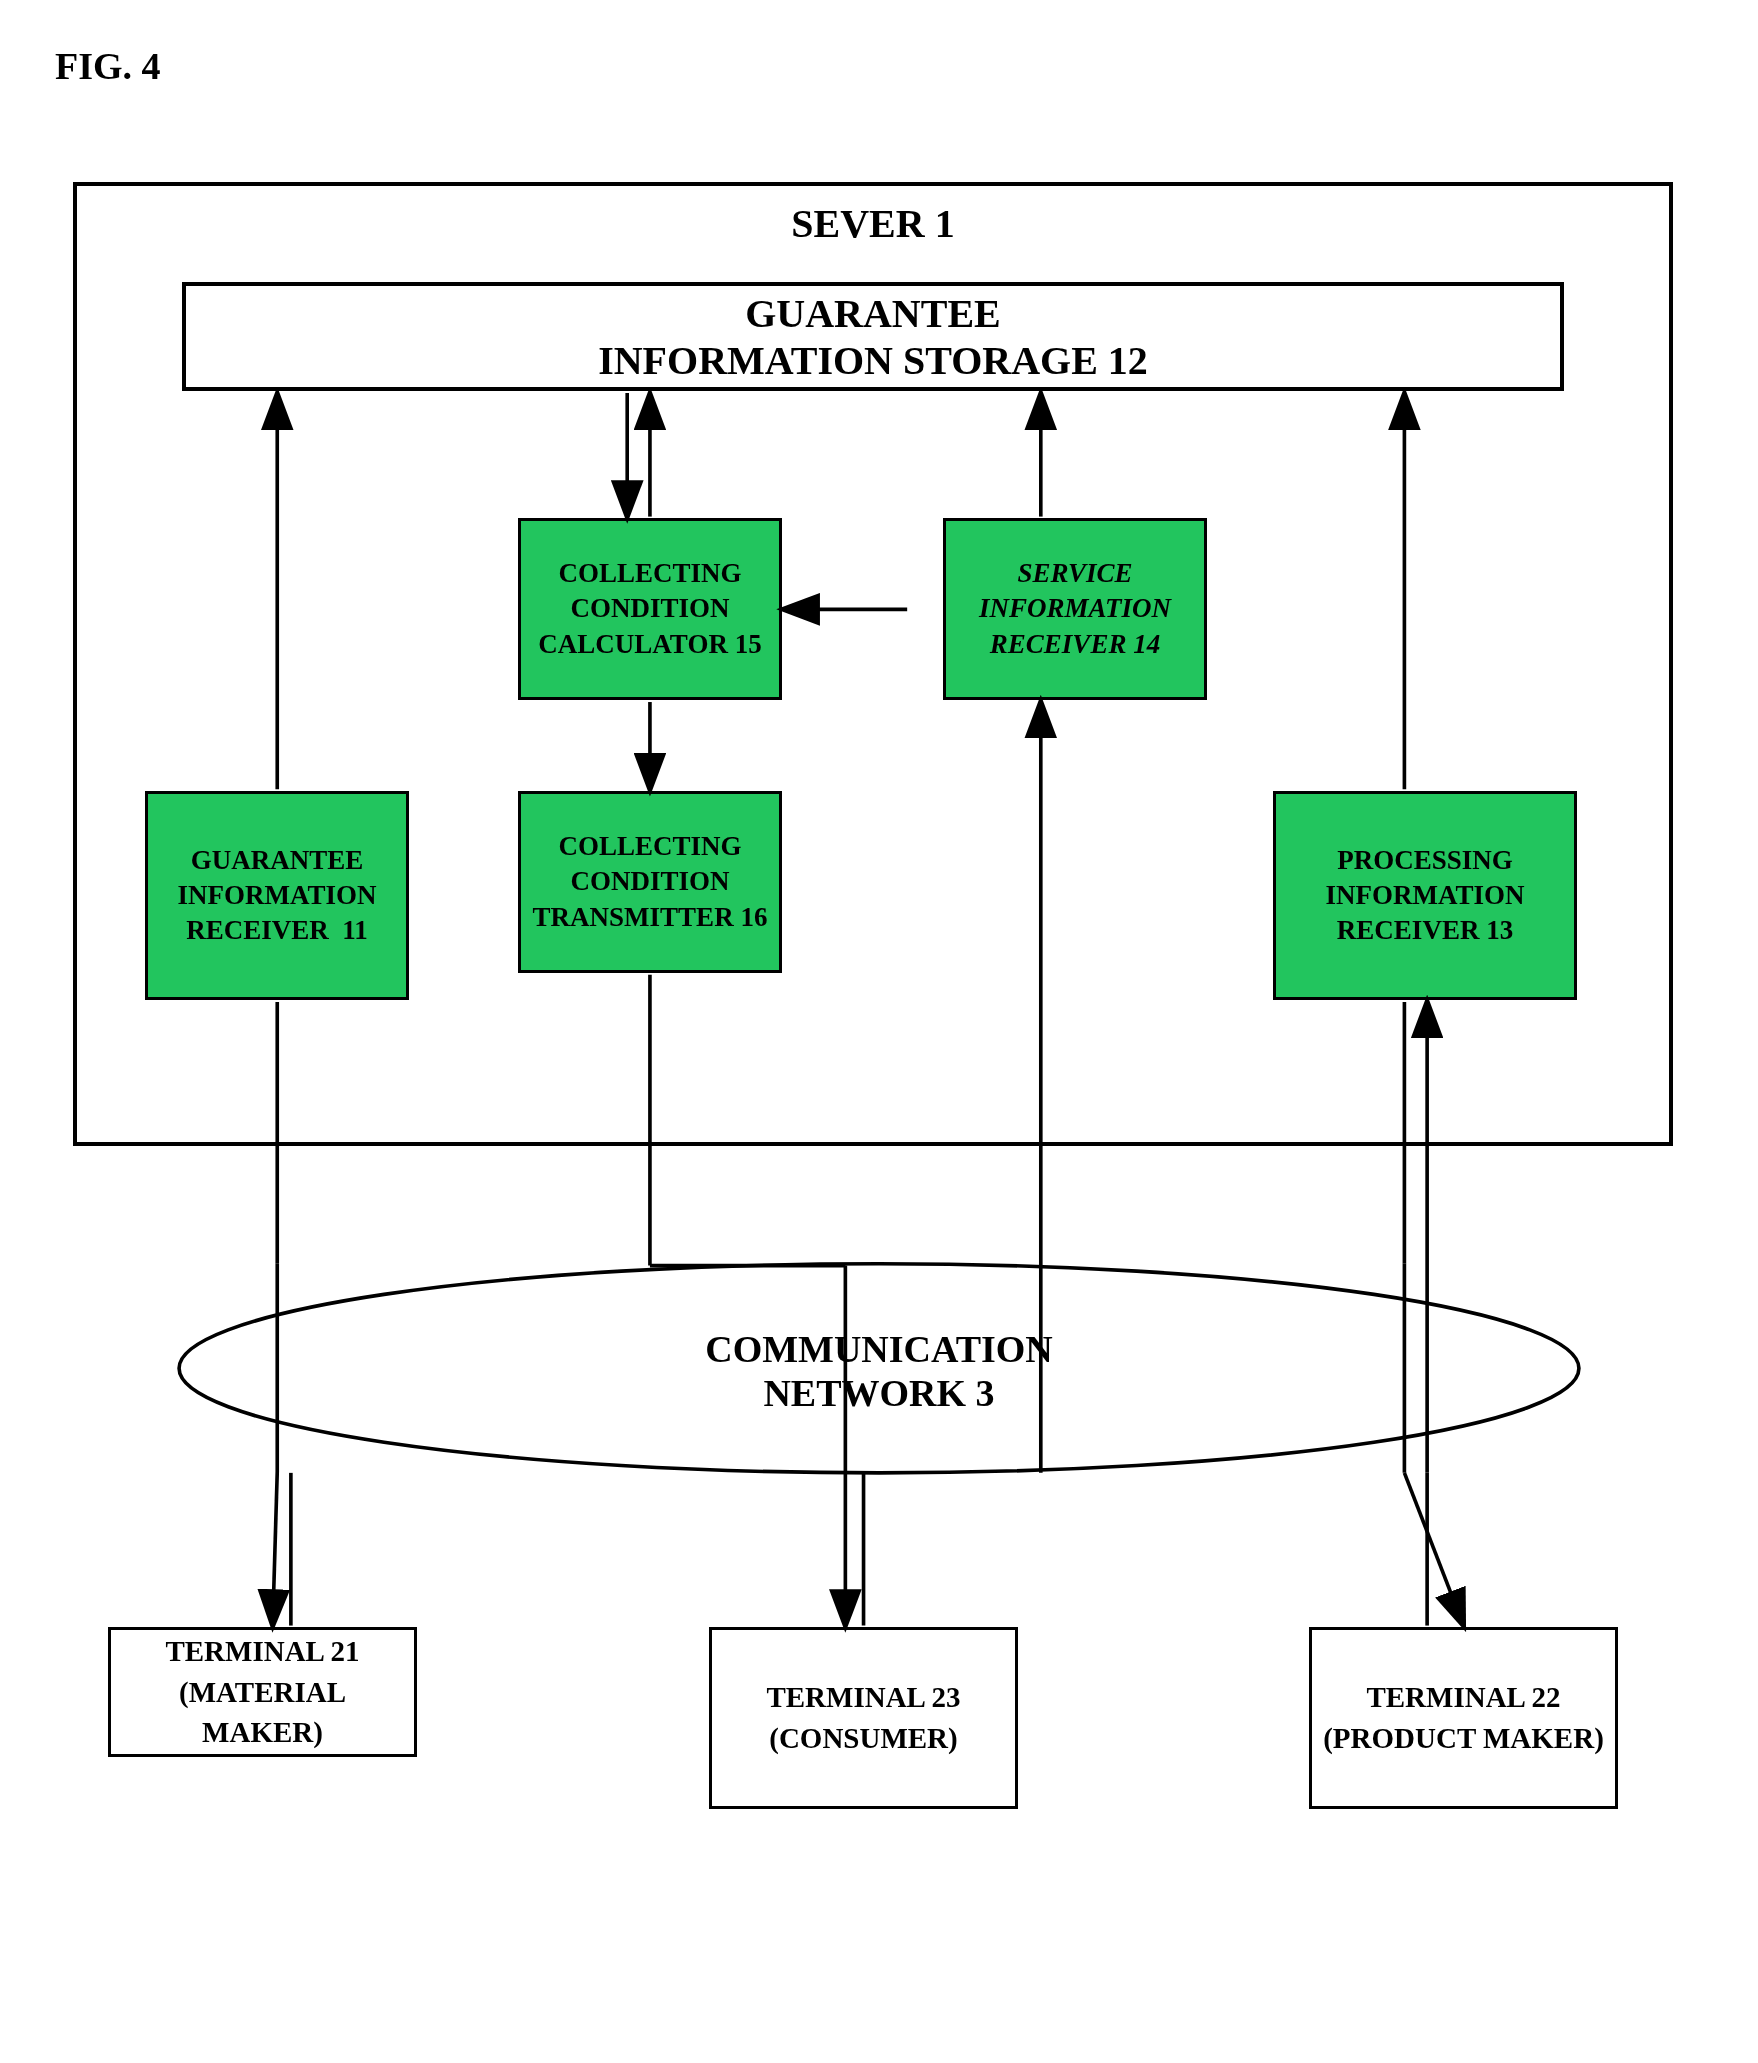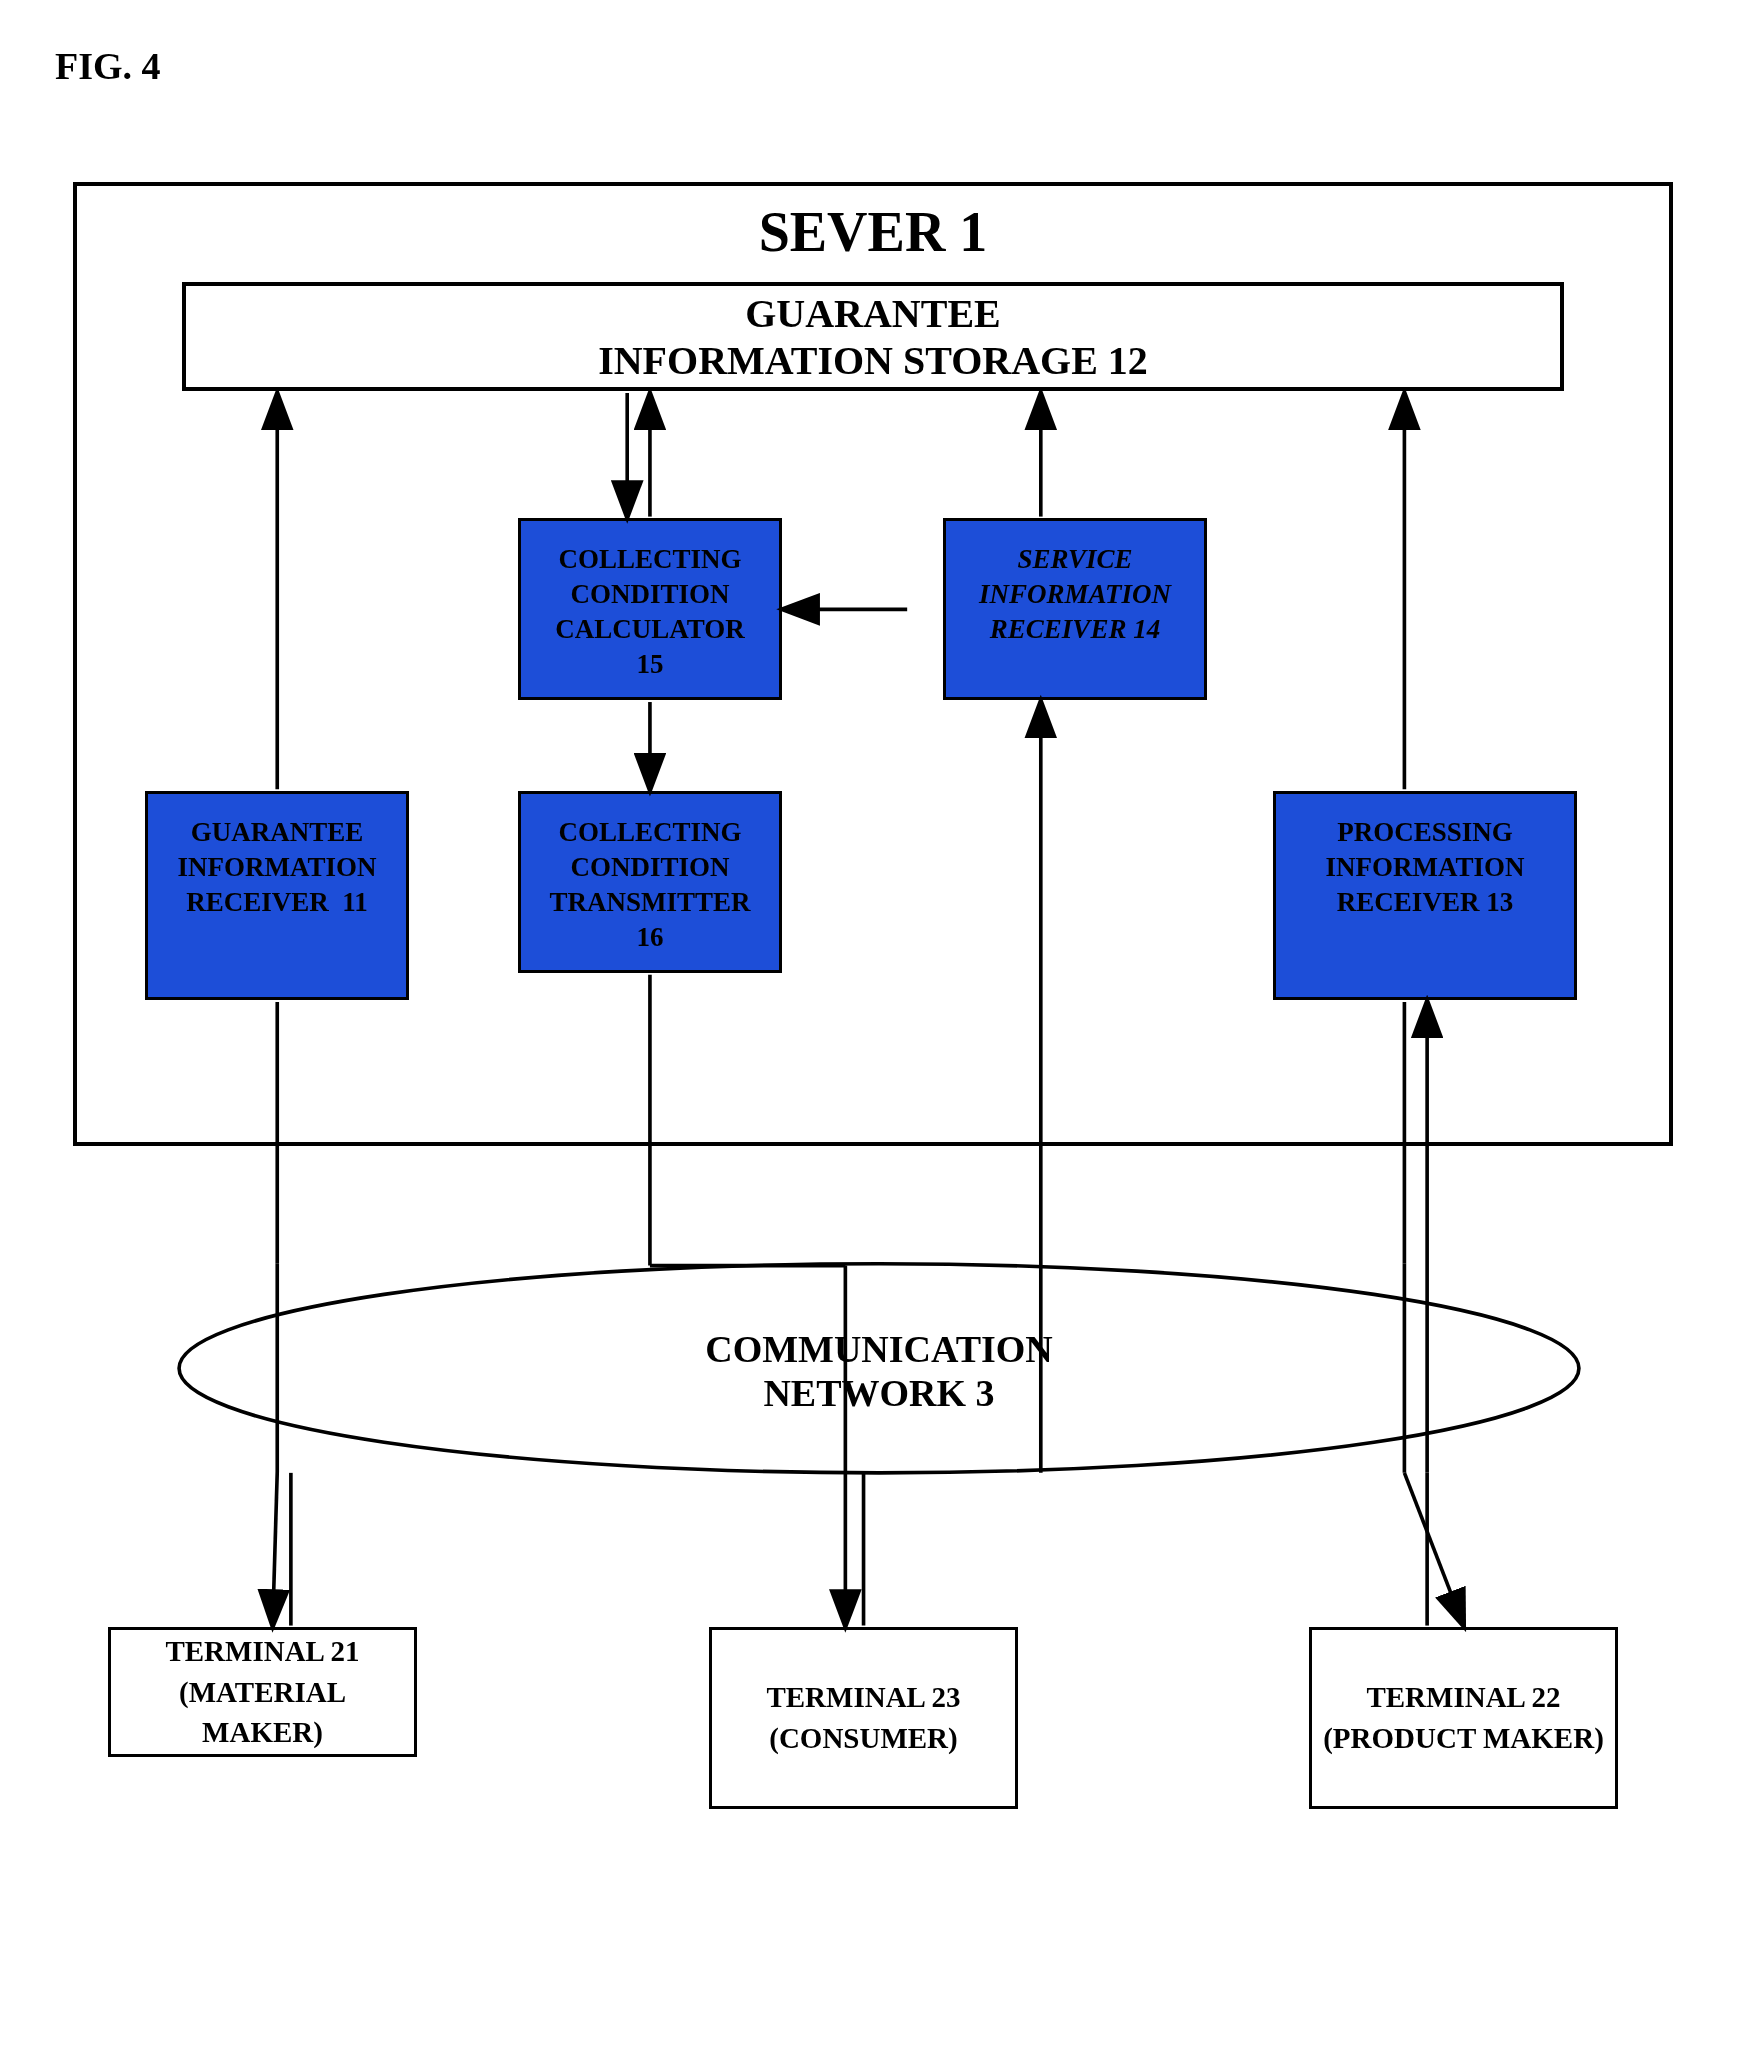--- a/index.html
+++ b/index.html
@@ -29,21 +29,21 @@
       height: 964px;
       border: 4.5px solid #000;
     }
 
     .server-title {
       position: absolute;
       top: 200px;
       left: 73px;
       width: 1600px;
       text-align: center;
-      font-size: 56px;
+      font-size: 40px;
       font-weight: bold;
     }
 
     
     .storage-box {
       position: absolute;
       top: 282px;
       left: 182px;
       width: 1382px;
       height: 109px;
@@ -57,28 +57,28 @@
       font-size: 40px;
       font-weight: bold;
       text-align: center;
     }
 
     
     .component-box {
       position: absolute;
       border: 3.6px solid #000;
       display: flex;
-      align-items: flex-start;
+      align-items: center;
       justify-content: center;
       text-align: center;
       font-size: 27px;
       font-weight: bold;
       line-height: 1.3;
-      background: #1d4ed8;
-      padding: 21px;
+      background: #22c55e;
+      padding: 3px;
     }
 
     
     .box-gir11 {
       top: 791px;
       left: 145px;
       width: 264px;
       height: 209px;
     }
 

